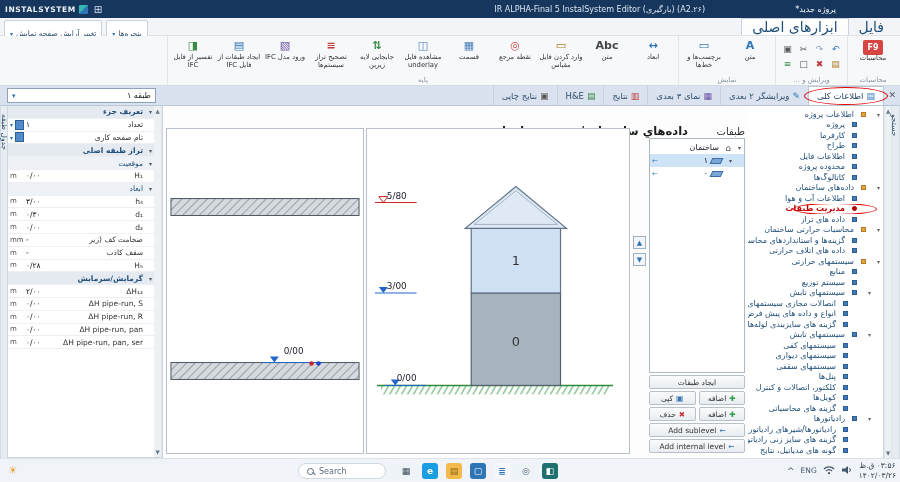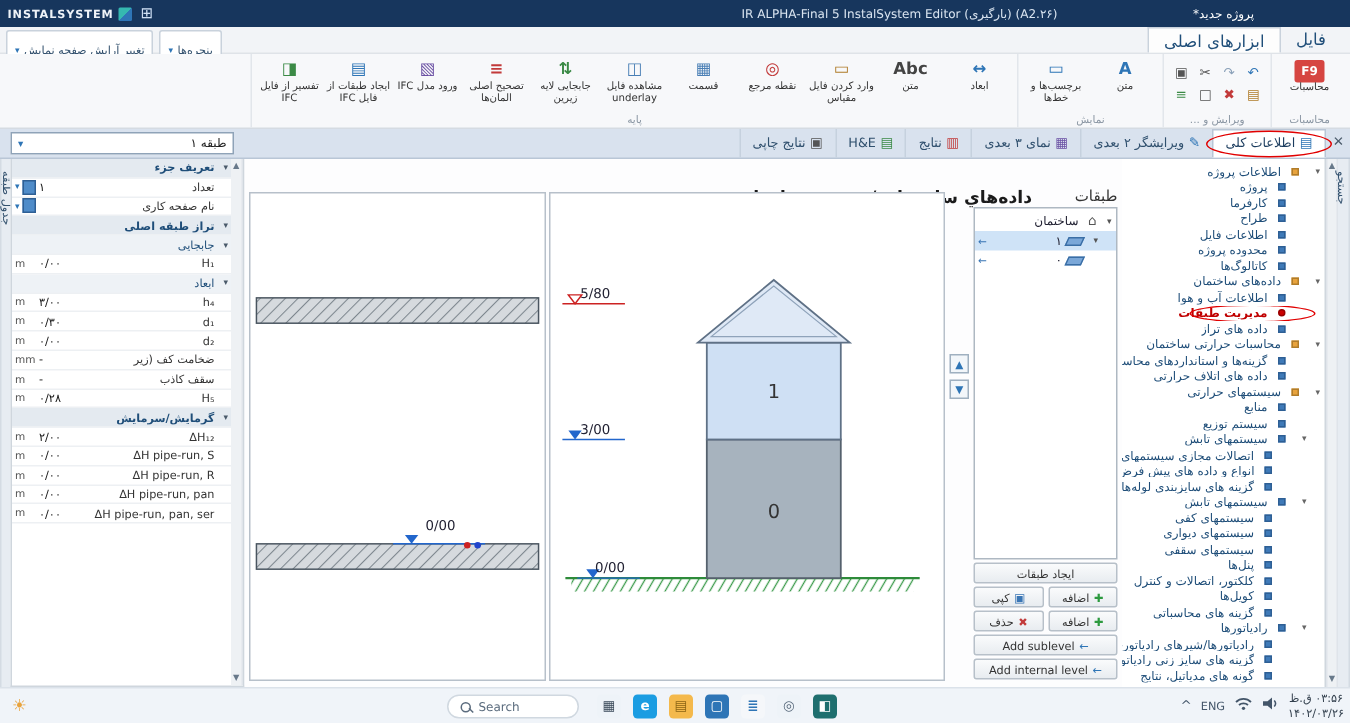--- a/index.html
+++ b/index.html
@@ -18,21 +18,21 @@
   .tb-title{position:absolute;right:195px;top:0;height:100%;display:flex;align-items:center;font-size:8px;color:#d9e4f0}
   .tb-project{position:absolute;right:64px;top:0;height:100%;display:flex;align-items:center;font-size:8px;color:#fff}
 
   
   .menubar{position:absolute;top:18px;left:0;right:0;height:18px;background:#f2f4f7;border-bottom:1px solid #dfe3e8}
   .mb-left{position:absolute;left:4px;top:2px;display:flex;gap:4px}
   .mb-btn{height:26px;font-size:7.5px;color:#33516e;background:#fff;border:1px solid #c9d2dc;border-radius:2px;
           display:flex;align-items:center;gap:3px;padding:0 5px}
   .mb-btn .caret{font-size:6px;color:#2e75b6}
   .mb-right{position:absolute;right:6px;top:0;height:100%;display:flex;align-items:stretch}
-  .mb-tab{padding:0 10px;font-size:11px;color:#1f4e79;display:flex;align-items:center}
+  .mb-tab{padding:0 10px;font-size:14px;color:#1f4e79;display:flex;align-items:center}
   .mb-tab.active{background:#fdfdfd;border:1px solid #c9d2dc;border-bottom:none}
 
   
   .ribbon{position:absolute;top:36px;left:0;right:0;height:50px;background:#f7f8fa;border-bottom:1px solid #d5dbe2;
           display:flex;align-items:stretch;padding:0 2px}
   .rgroup{display:flex;flex-direction:column;border-left:1px solid #e2e6eb;padding:1px 2px 0}
   .rbtns{flex:1;display:flex;align-items:stretch}
   .rgname{height:10px;font-size:7px;color:#8a96a3;text-align:center;line-height:10px;white-space:nowrap}
   .rbtn{width:46px;display:flex;flex-direction:column;align-items:center;padding:2px 1px 0;
         font-size:6.8px;line-height:1.15;color:#333;text-align:center}
@@ -256,21 +256,21 @@
           <button class="rbtn">
           <span class="ricon" style="color: rgb(74, 127, 181);">◫</span>
           <span class="rlabel">مشاهده فایل underlay</span>
         </button>
           <button class="rbtn">
           <span class="ricon" style="color: rgb(59, 138, 70);">⇅</span>
           <span class="rlabel">جابجایی لایه زیرین</span>
         </button>
           <button class="rbtn">
           <span class="ricon" style="color: rgb(194, 58, 58);">≡</span>
-          <span class="rlabel">تصحیح اصلی المان‌ها</span>
+          <span class="rlabel">تصحیح تراز سیستم‌ها</span>
         </button>
           <button class="rbtn">
           <span class="ricon" style="color: rgb(106, 79, 163);">▧</span>
           <span class="rlabel">ورود مدل IFC</span>
         </button>
           <button class="rbtn">
           <span class="ricon" style="color: rgb(46, 117, 182);">▤</span>
           <span class="rlabel">ایجاد طبقات از فایل IFC</span>
         </button>
           <button class="rbtn">
@@ -345,21 +345,21 @@
 
           <span class="pctrl">▾</span>
         </div>
           <div class="prow t-section">
           <span class="pexp">▾</span>
           <span class="plabel">تراز طبقه اصلی</span>
 
         </div>
           <div class="prow t-subsection">
           <span class="pexp">▾</span>
-          <span class="plabel">جابجایی</span>
+          <span class="plabel">موقعیت</span>
 
         </div>
           <div class="prow t-value">
           <span class="pexp"></span>
           <span class="plabel">H₁</span>
           <span class="pval">۰/۰۰</span>
           <span class="punit">m</span>
 
         </div>
           <div class="prow t-subsection">

